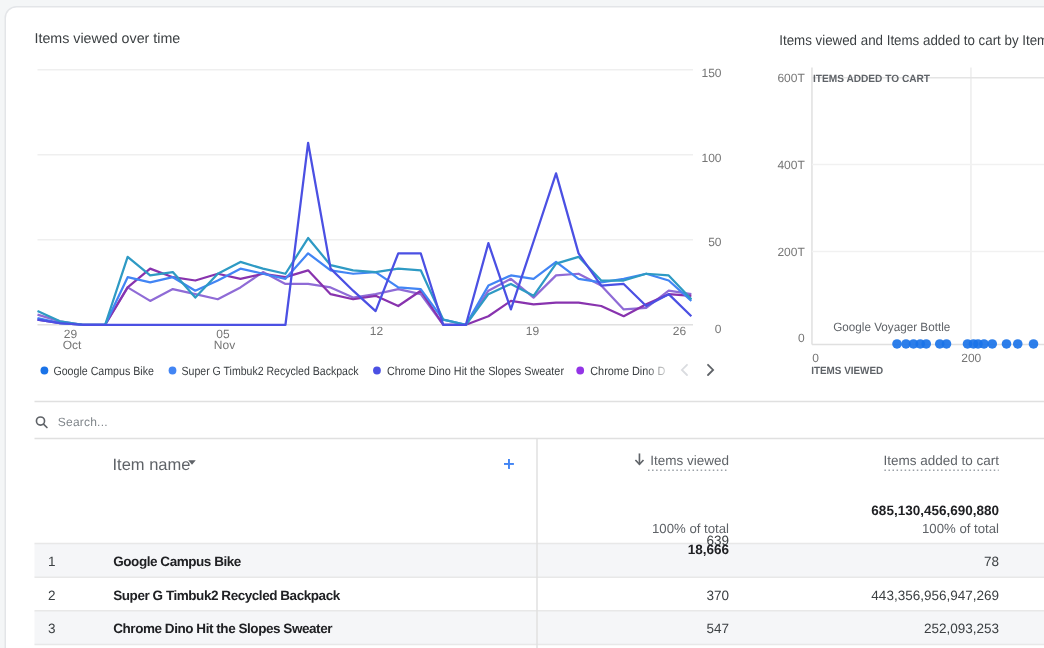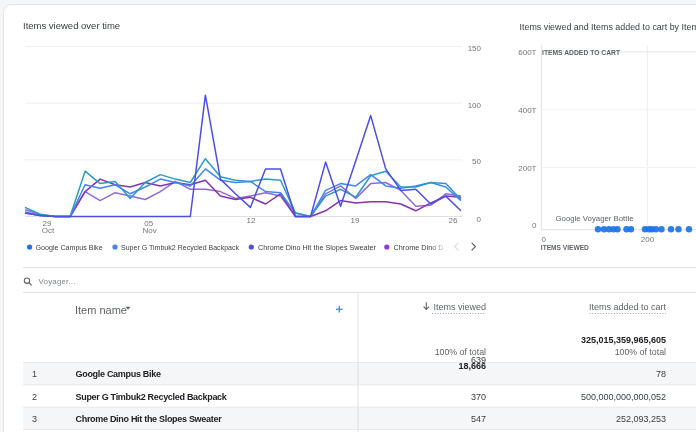--- a/index.html
+++ b/index.html
@@ -117,33 +117,33 @@
   <line x1="339.3" y1="306" x2="339.3" y2="312.6" stroke="#4285f4" stroke-width="1.3"></line>
   <line x1="336" y1="309.3" x2="342.6" y2="309.3" stroke="#4285f4" stroke-width="1.3"></line>
   <g stroke="#5f6368" stroke-width="1.1" fill="none">
     <line x1="426.3" y1="302.3" x2="426.3" y2="309.5"></line>
     <path d="M423.6,306.7 L426.3,309.5 L429,306.7"></path>
   </g>
   <line x1="432" y1="313.5" x2="485.5" y2="313.5" stroke="#9aa0a6" stroke-width="1" stroke-dasharray="1,1.7"></line>
   <line x1="589.6" y1="313.5" x2="665.8" y2="313.5" stroke="#9aa0a6" stroke-width="1" stroke-dasharray="1,1.7"></line>
 </svg>
 
-<div class="abs" style="left:38.5px;top:277.3px;font-size:8px;color:#80868b;letter-spacing:0.15px;">Voyager...</div>
+<div class="abs" style="left:38.5px;top:277.3px;font-size:8px;color:#80868b;letter-spacing:0.15px;">Search...</div>
 <div class="abs" style="left:75px;top:304px;font-size:11px;color:#5f6368;">Item name</div>
 <div class="abs r" style="left:386px;top:301.5px;width:100px;font-size:9px;color:#5f6368;">Items viewed</div>
 <div class="abs r" style="left:566px;top:301.5px;width:100px;font-size:9px;color:#5f6368;">Items added to cart</div>
 <div class="abs r" style="left:386px;top:335px;width:100px;font-size:9px;font-weight:bold;color:#202124;margin-top:26px;">18,666</div>
 <div class="abs r" style="left:386px;top:346.8px;width:100px;font-size:8.8px;color:#5f6368;">100% of total</div>
-<div class="abs r" style="left:566px;top:335px;width:100px;font-size:9px;font-weight:bold;color:#202124;">325,015,359,965,605</div>
+<div class="abs r" style="left:566px;top:335px;width:100px;font-size:9px;font-weight:bold;color:#202124;">685,130,456,690,880</div>
 <div class="abs r" style="left:566px;top:346.8px;width:100px;font-size:8.8px;color:#5f6368;">100% of total</div>
 
 <div class="abs r" style="left:25px;top:369.3px;width:12px;font-size:9px;color:#3c4043;">1</div>
 <div class="abs r" style="left:25px;top:391.7px;width:12px;font-size:9px;color:#3c4043;">2</div>
 <div class="abs r" style="left:25px;top:414.1px;width:12px;font-size:9px;color:#3c4043;">3</div>
 <div class="abs" style="left:75.5px;top:369.3px;font-size:9px;font-weight:bold;letter-spacing:-0.3px;color:#202124;">Google Campus Bike</div>
 <div class="abs" style="left:75.5px;top:391.7px;font-size:9px;font-weight:bold;letter-spacing:-0.3px;color:#202124;">Super G Timbuk2 Recycled Backpack</div>
 <div class="abs" style="left:75.5px;top:414.1px;font-size:9px;font-weight:bold;letter-spacing:-0.3px;color:#202124;">Chrome Dino Hit the Slopes Sweater</div>
 <div class="abs r" style="left:386px;top:355px;width:100px;font-size:9px;color:#3c4043;">639</div>
 <div class="abs r" style="left:386px;top:391.7px;width:100px;font-size:9px;color:#3c4043;">370</div>
 <div class="abs r" style="left:386px;top:414.1px;width:100px;font-size:9px;color:#3c4043;">547</div>
 <div class="abs r" style="left:566px;top:369.3px;width:100px;font-size:9px;color:#3c4043;">78</div>
-<div class="abs r" style="left:566px;top:391.7px;width:100px;font-size:9px;color:#3c4043;">500,000,000,000,052</div>
+<div class="abs r" style="left:566px;top:391.7px;width:100px;font-size:9px;color:#3c4043;">443,356,956,947,269</div>
 <div class="abs r" style="left:566px;top:414.1px;width:100px;font-size:9px;color:#3c4043;">252,093,253</div>
 
 </body></html>

